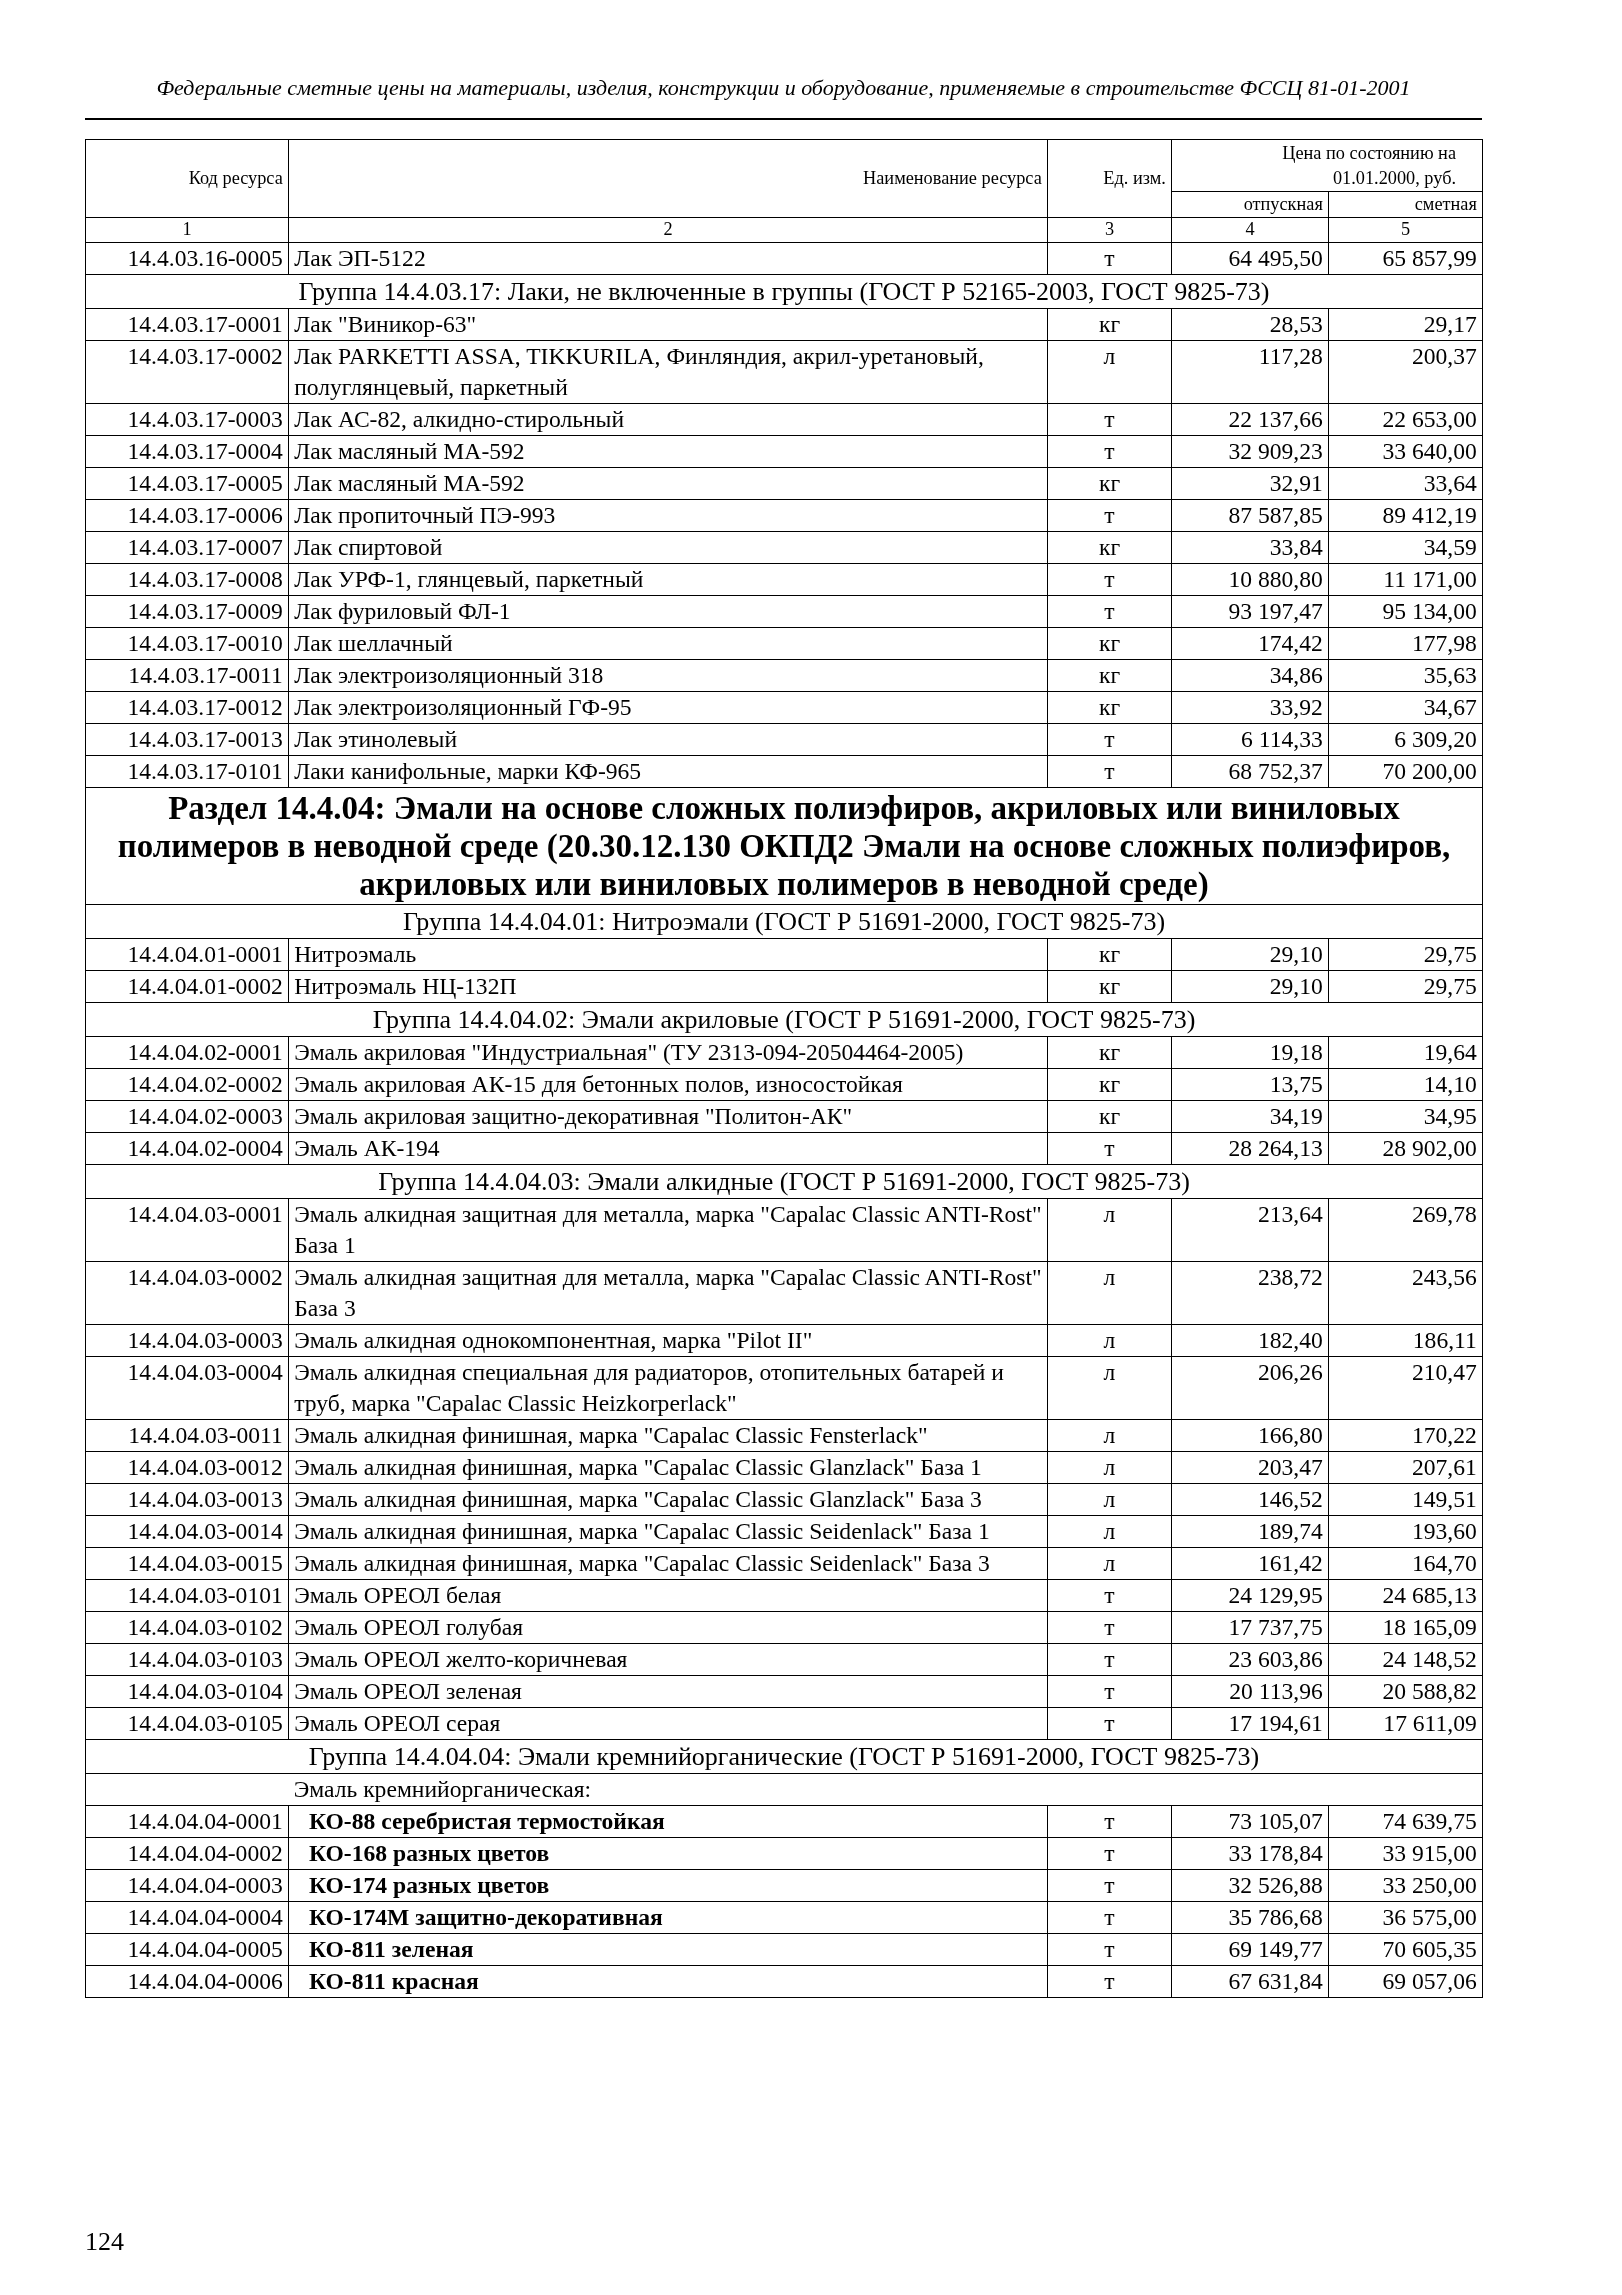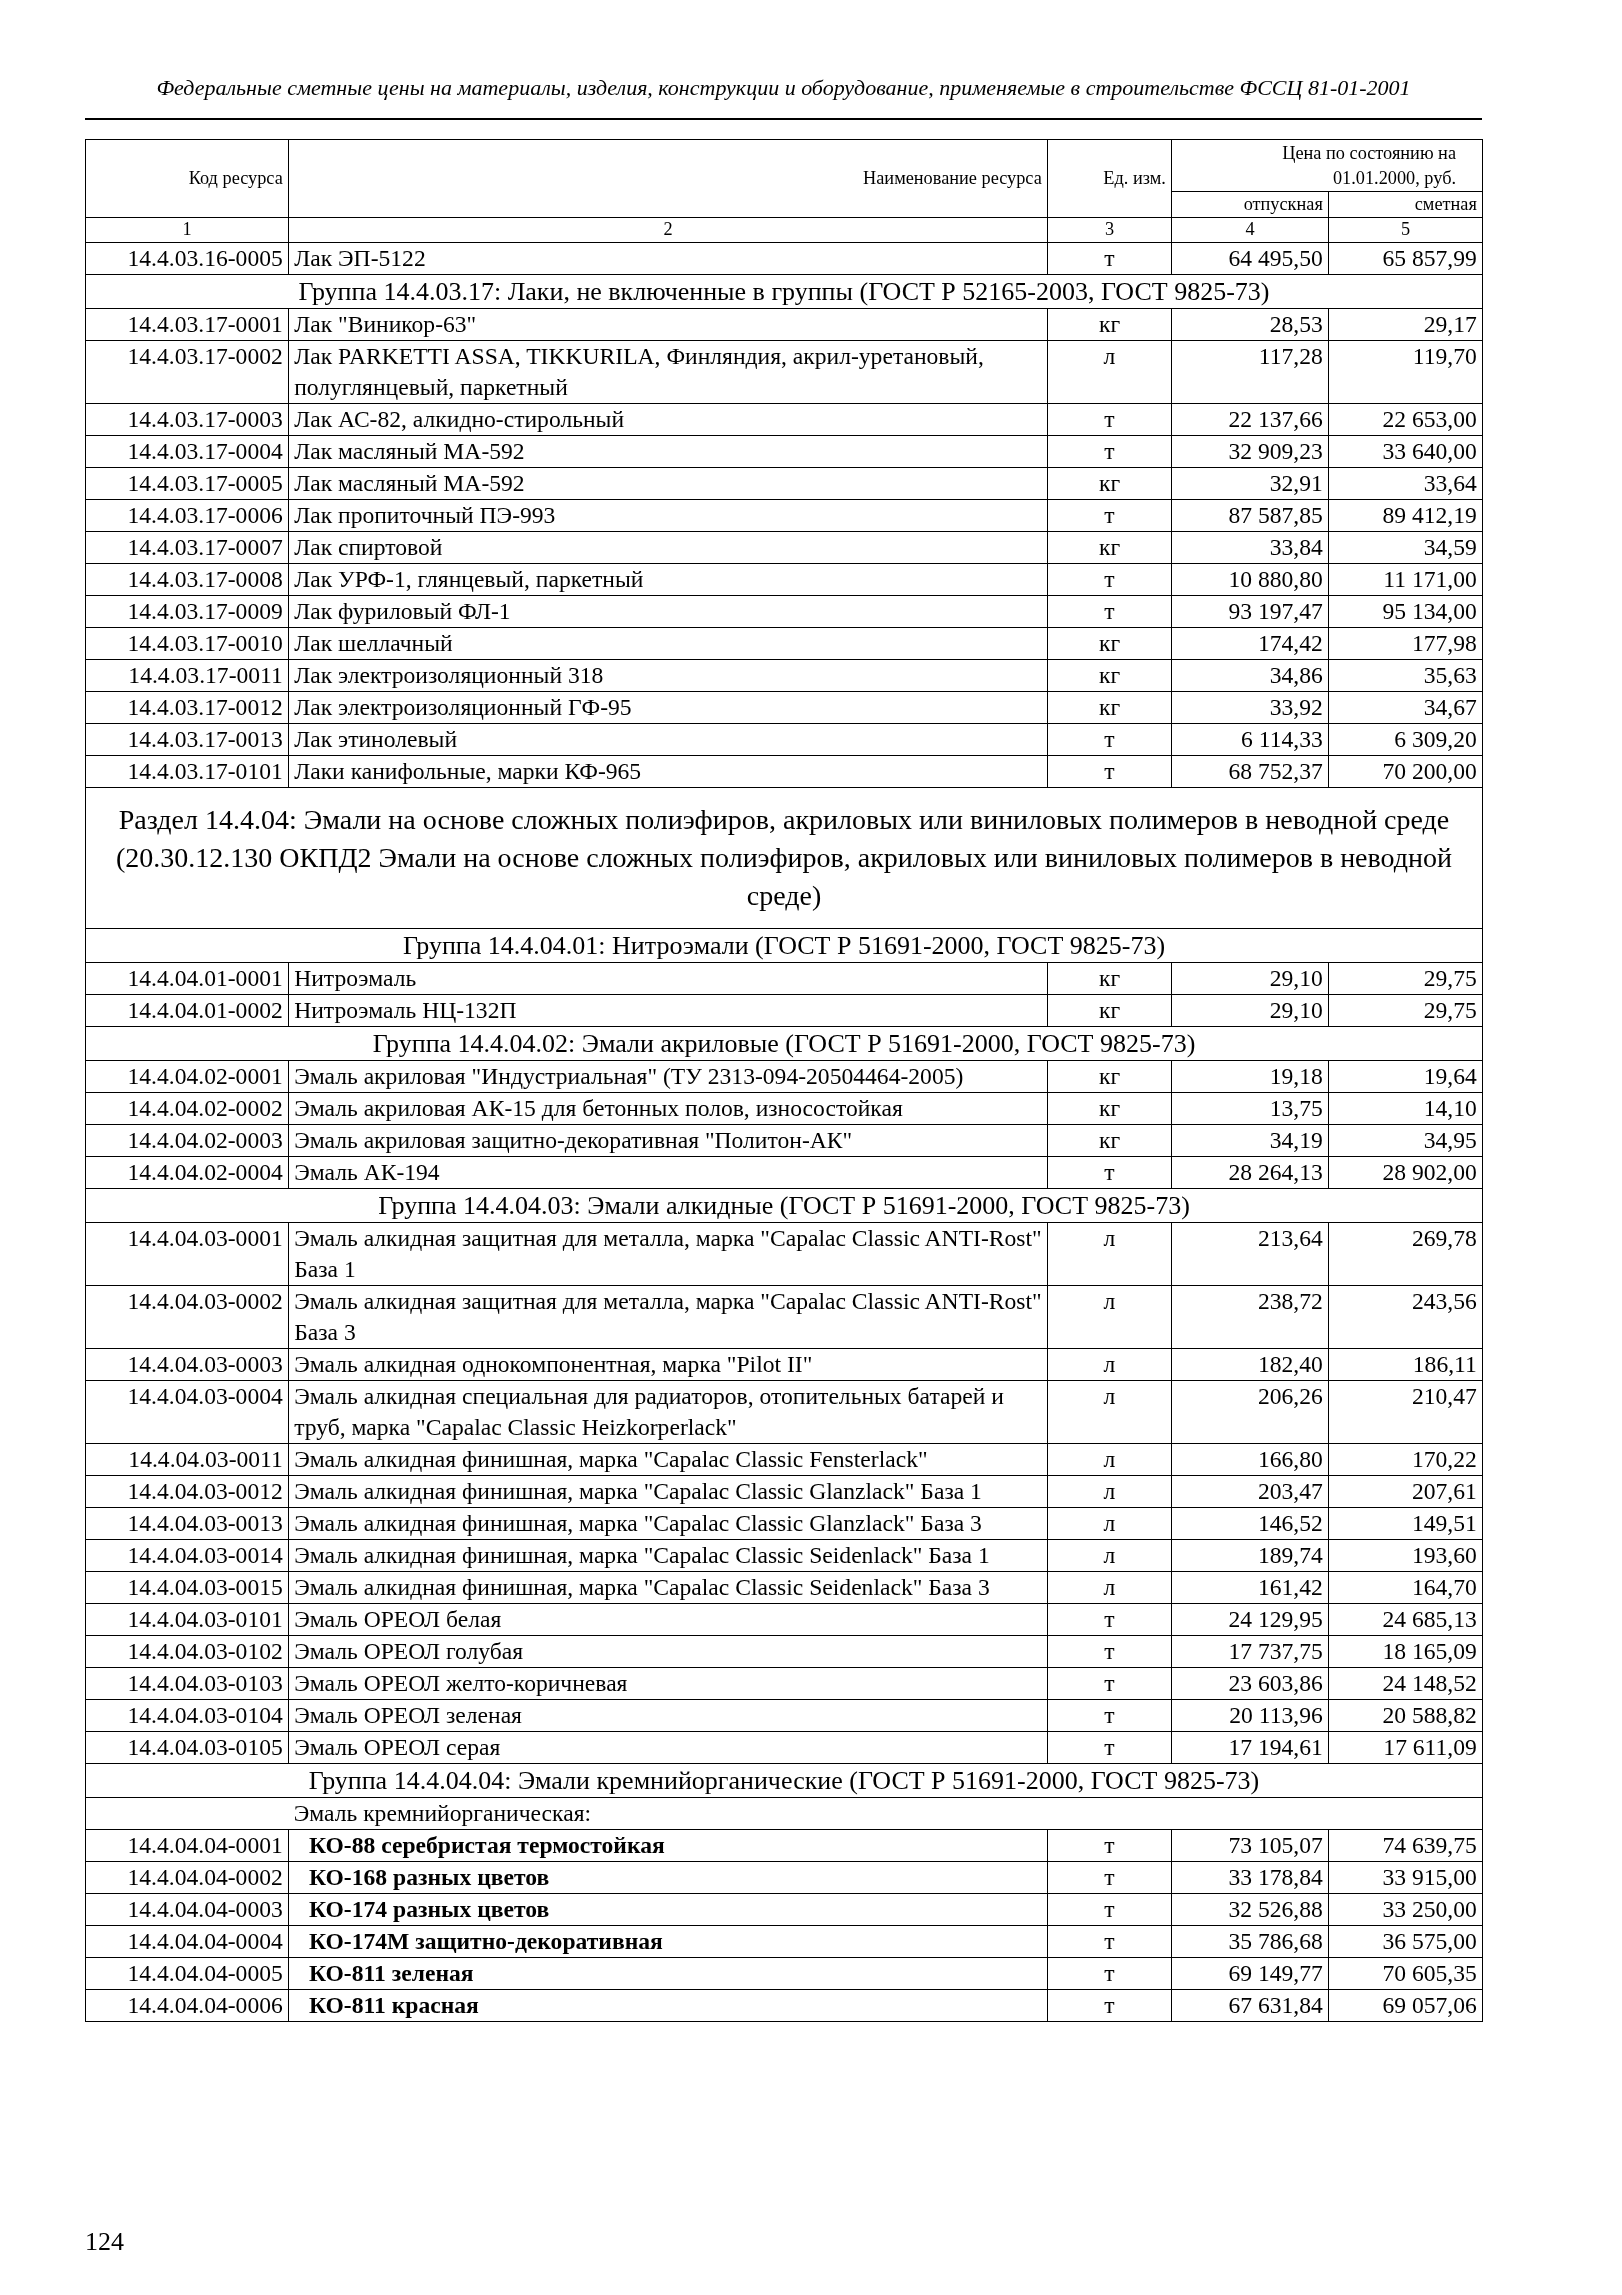--- a/index.html
+++ b/index.html
@@ -12,21 +12,21 @@
          border-collapse: collapse; table-layout: fixed; }
   table.main td, table.main th { border: 1.3px solid #000; padding: 0 5.2px;
          font-size: 23.6px; line-height: 31px; vertical-align: top; font-weight: normal; }
   table.main thead th { font-size: 18.3px; line-height: 25px; text-align: right; vertical-align: middle; }
   table.main thead tr.colnum td { font-size: 18.3px; line-height: 23.6px; text-align: center; }
   td.code { white-space: nowrap; padding-left: 7.9px; padding-right: 2.6px; text-align: right; }
   td.unit { text-align: center; font-size: 21px; }
   td.num { text-align: right; white-space: nowrap; }
   td.name.indent { padding-left: 20px; font-weight: bold; }
   tr.group td { text-align: center; font-weight: normal; font-size: 26px; line-height: 33px; }
-  tr.section td { text-align: center; font-weight: normal; font-size: 28px; line-height: 38px; padding: 13px 13px; }
+  tr.section td { text-align: center; font-weight: bold; font-size: 33px; line-height: 38px; padding: 1px 13px; }
   tr.subhead td.name { border-left: none; }
   tr.subhead td.code { border-right: none; }
   .page-number { position: absolute; left: 85px; top: 2227px; font-size: 26px; }
 </style>
 </head>
 <body>
 
 <div class="running-head">Федеральные сметные цены на материалы, изделия, конструкции и оборудование, применяемые в строительстве ФССЦ 81-01-2001</div>
 
 <table class="main">
@@ -72,21 +72,21 @@
         <td class="name">Лак "Виникор-63"</td>
         <td class="unit">кг</td>
         <td class="num">28,53</td>
         <td class="num">29,17</td>
       </tr>
       <tr>
         <td class="code">14.4.03.17-0002</td>
         <td class="name">Лак PARKETTI ASSA, TIKKURILA, Финляндия, акрил-уретановый, полуглянцевый, паркетный</td>
         <td class="unit">л</td>
         <td class="num">117,28</td>
-        <td class="num">119,70</td>
+        <td class="num">200,37</td>
       </tr>
       <tr>
         <td class="code">14.4.03.17-0003</td>
         <td class="name">Лак АС-82, алкидно-стирольный</td>
         <td class="unit">т</td>
         <td class="num">22 137,66</td>
         <td class="num">22 653,00</td>
       </tr>
       <tr>
         <td class="code">14.4.03.17-0004</td>

